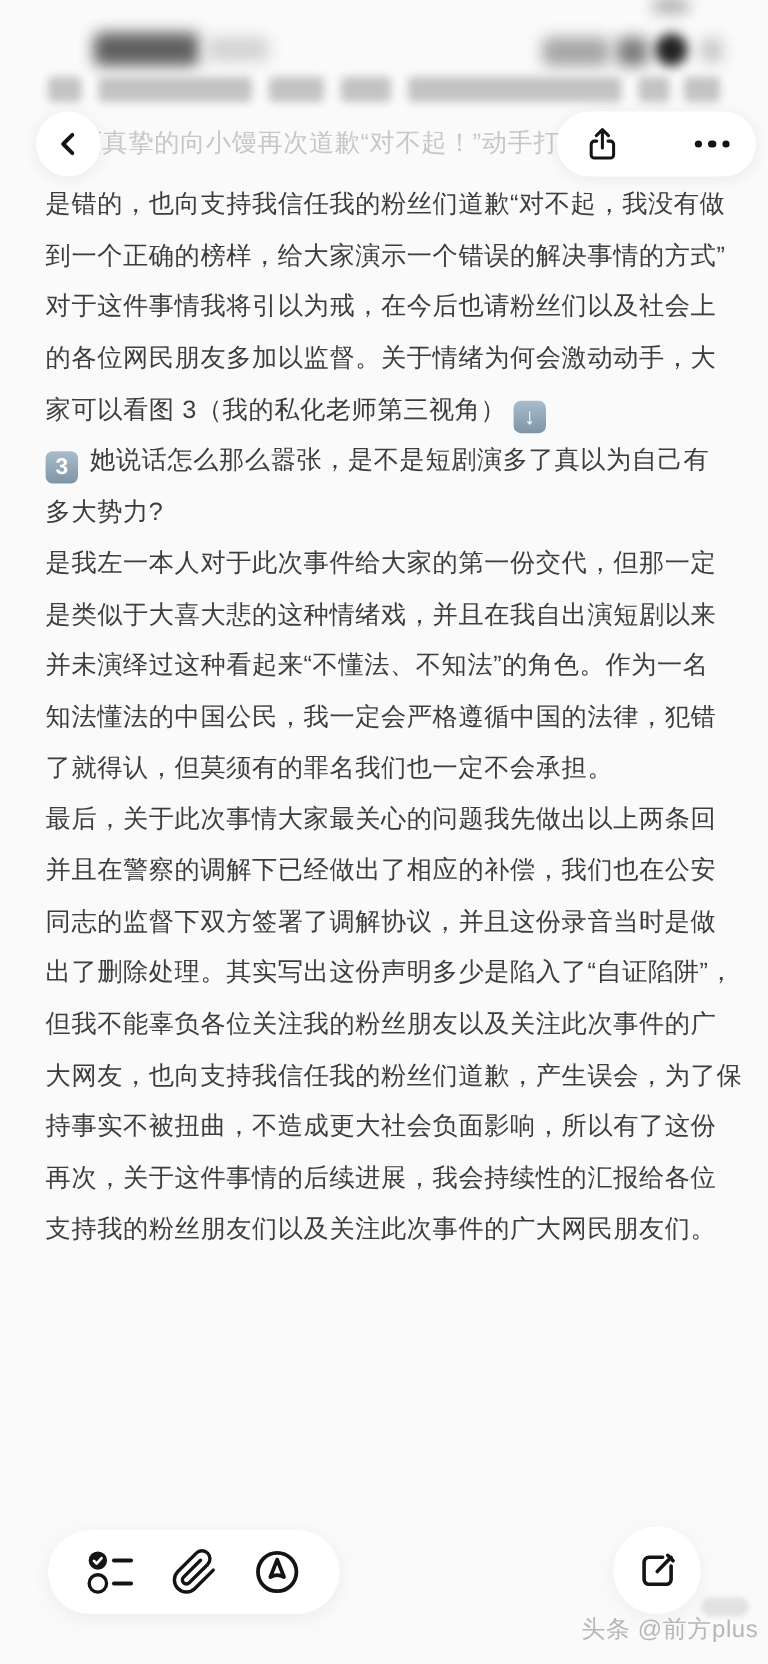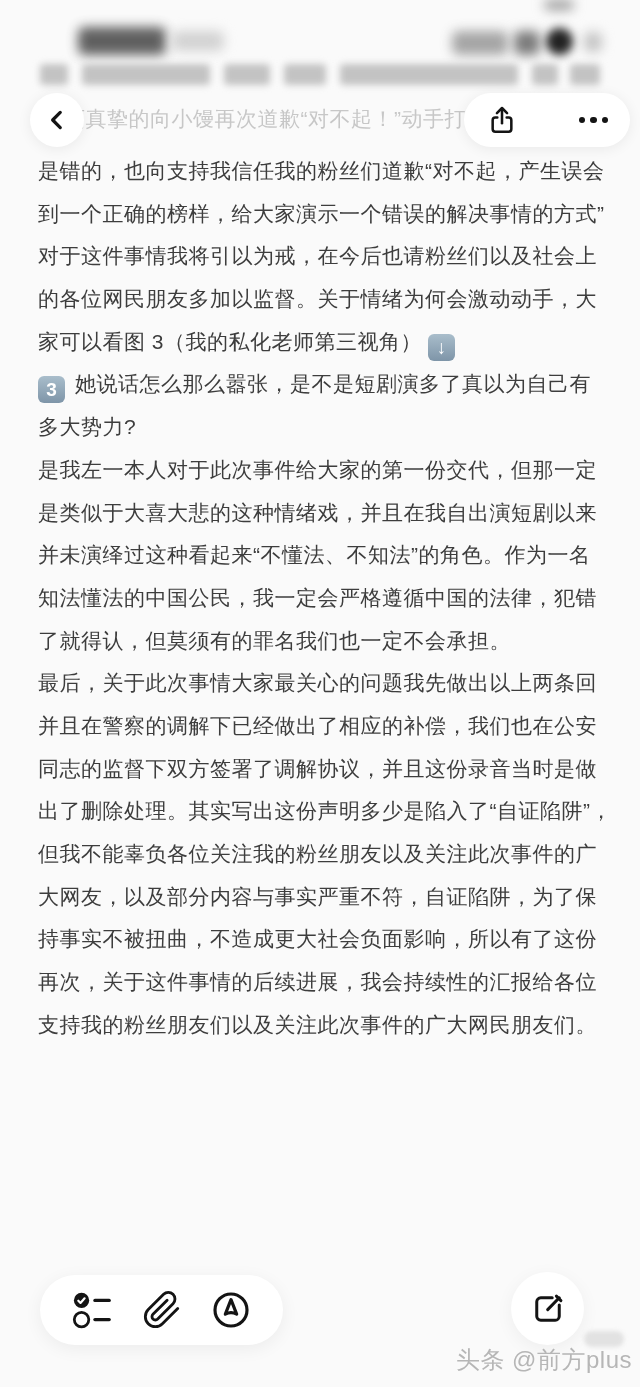--- a/index.html
+++ b/index.html
@@ -49,21 +49,21 @@
     display:flex;align-items:center;justify-content:space-around;padding:0 18px;box-sizing:border-box;
   }
   .tool-btn{display:flex;align-items:center;justify-content:center;cursor:pointer;}
   .compose-btn{
     position:absolute;left:511px;top:1272px;width:73px;height:73px;border-radius:50%;
     background:#fff;box-shadow:0 4px 18px rgba(0,0,0,.05);z-index:3;
     display:flex;align-items:center;justify-content:center;cursor:pointer;
   }
   .watermark{
     position:absolute;right:8px;top:1344px;z-index:4;
-    font-size:24px;color:#b6b6b6;letter-spacing:.5px;
+    font-size:20px;color:#b6b6b6;letter-spacing:.5px;
   }
   .wm-badge{
     position:absolute;left:584px;top:1331px;width:40px;height:16px;border-radius:8px;
     background:#dadada;opacity:.75;filter:blur(2px);z-index:4;
   }
   svg{display:block;}
 </style>
 </head>
 <body>
 
@@ -108,38 +108,38 @@
       </svg>
     </span>
     <span class="dots">
       <i></i>
         <i></i>
         <i></i>
     </span>
   </div>
 
   <div class="content" id="content">
-      <div class="tline">是错的，也向支持我信任我的粉丝们道歉“对不起，产生误会</div>
+      <div class="tline">是错的，也向支持我信任我的粉丝们道歉“对不起，我没有做</div>
       <div class="tline">到一个正确的榜样，给大家演示一个错误的解决事情的方式”</div>
       <div class="tline">对于这件事情我将引以为戒，在今后也请粉丝们以及社会上</div>
       <div class="tline">的各位网民朋友多加以监督。关于情绪为何会激动动手，大</div>
       <div class="tline">家可以看图 3（我的私化老师第三视角）<span class="keycap end">↓</span></div>
       <div class="tline"><span class="keycap start">3</span>她说话怎么那么嚣张，是不是短剧演多了真以为自己有</div>
       <div class="tline">多大势力?</div>
       <div class="tline">是我左一本人对于此次事件给大家的第一份交代，但那一定</div>
       <div class="tline">是类似于大喜大悲的这种情绪戏，并且在我自出演短剧以来</div>
       <div class="tline">并未演绎过这种看起来“不懂法、不知法”的角色。作为一名</div>
       <div class="tline">知法懂法的中国公民，我一定会严格遵循中国的法律，犯错</div>
       <div class="tline">了就得认，但莫须有的罪名我们也一定不会承担。</div>
       <div class="tline">最后，关于此次事情大家最关心的问题我先做出以上两条回</div>
       <div class="tline">并且在警察的调解下已经做出了相应的补偿，我们也在公安</div>
       <div class="tline">同志的监督下双方签署了调解协议，并且这份录音当时是做</div>
       <div class="tline">出了删除处理。其实写出这份声明多少是陷入了“自证陷阱”，</div>
       <div class="tline">但我不能辜负各位关注我的粉丝朋友以及关注此次事件的广</div>
-      <div class="tline">大网友，以及部分内容与事实严重不符，自证陷阱，为了保</div>
+      <div class="tline">大网友，也向支持我信任我的粉丝们道歉，产生误会，为了保</div>
       <div class="tline">持事实不被扭曲，不造成更大社会负面影响，所以有了这份</div>
       <div class="tline">再次，关于这件事情的后续进展，我会持续性的汇报给各位</div>
       <div class="tline">支持我的粉丝朋友们以及关注此次事件的广大网民朋友们。</div>
     </div>
 
   <div class="tool-pill">
     <span class="tool-btn">
       <svg width="42" height="40" viewBox="0 0 44 40">
         <circle cx="10" cy="10" r="8" fill="#141414"></circle>
         <path d="M6.6 10.3l2.3 2.3 4.3-4.8" stroke="#fff" stroke-width="2.3" fill="none" stroke-linecap="round" stroke-linejoin="round"></path>

